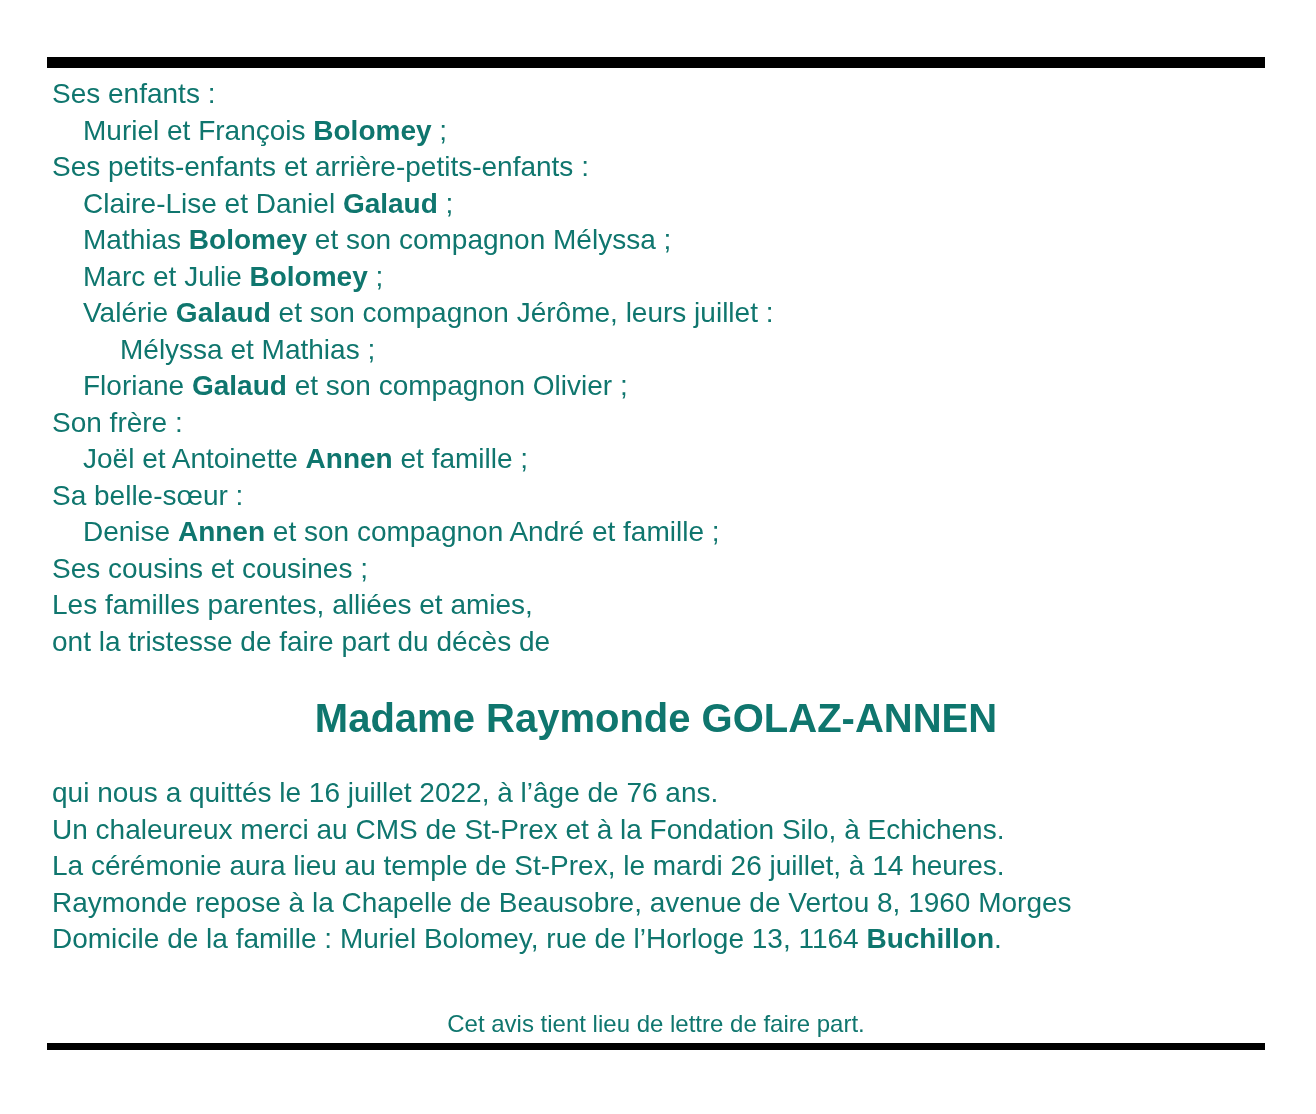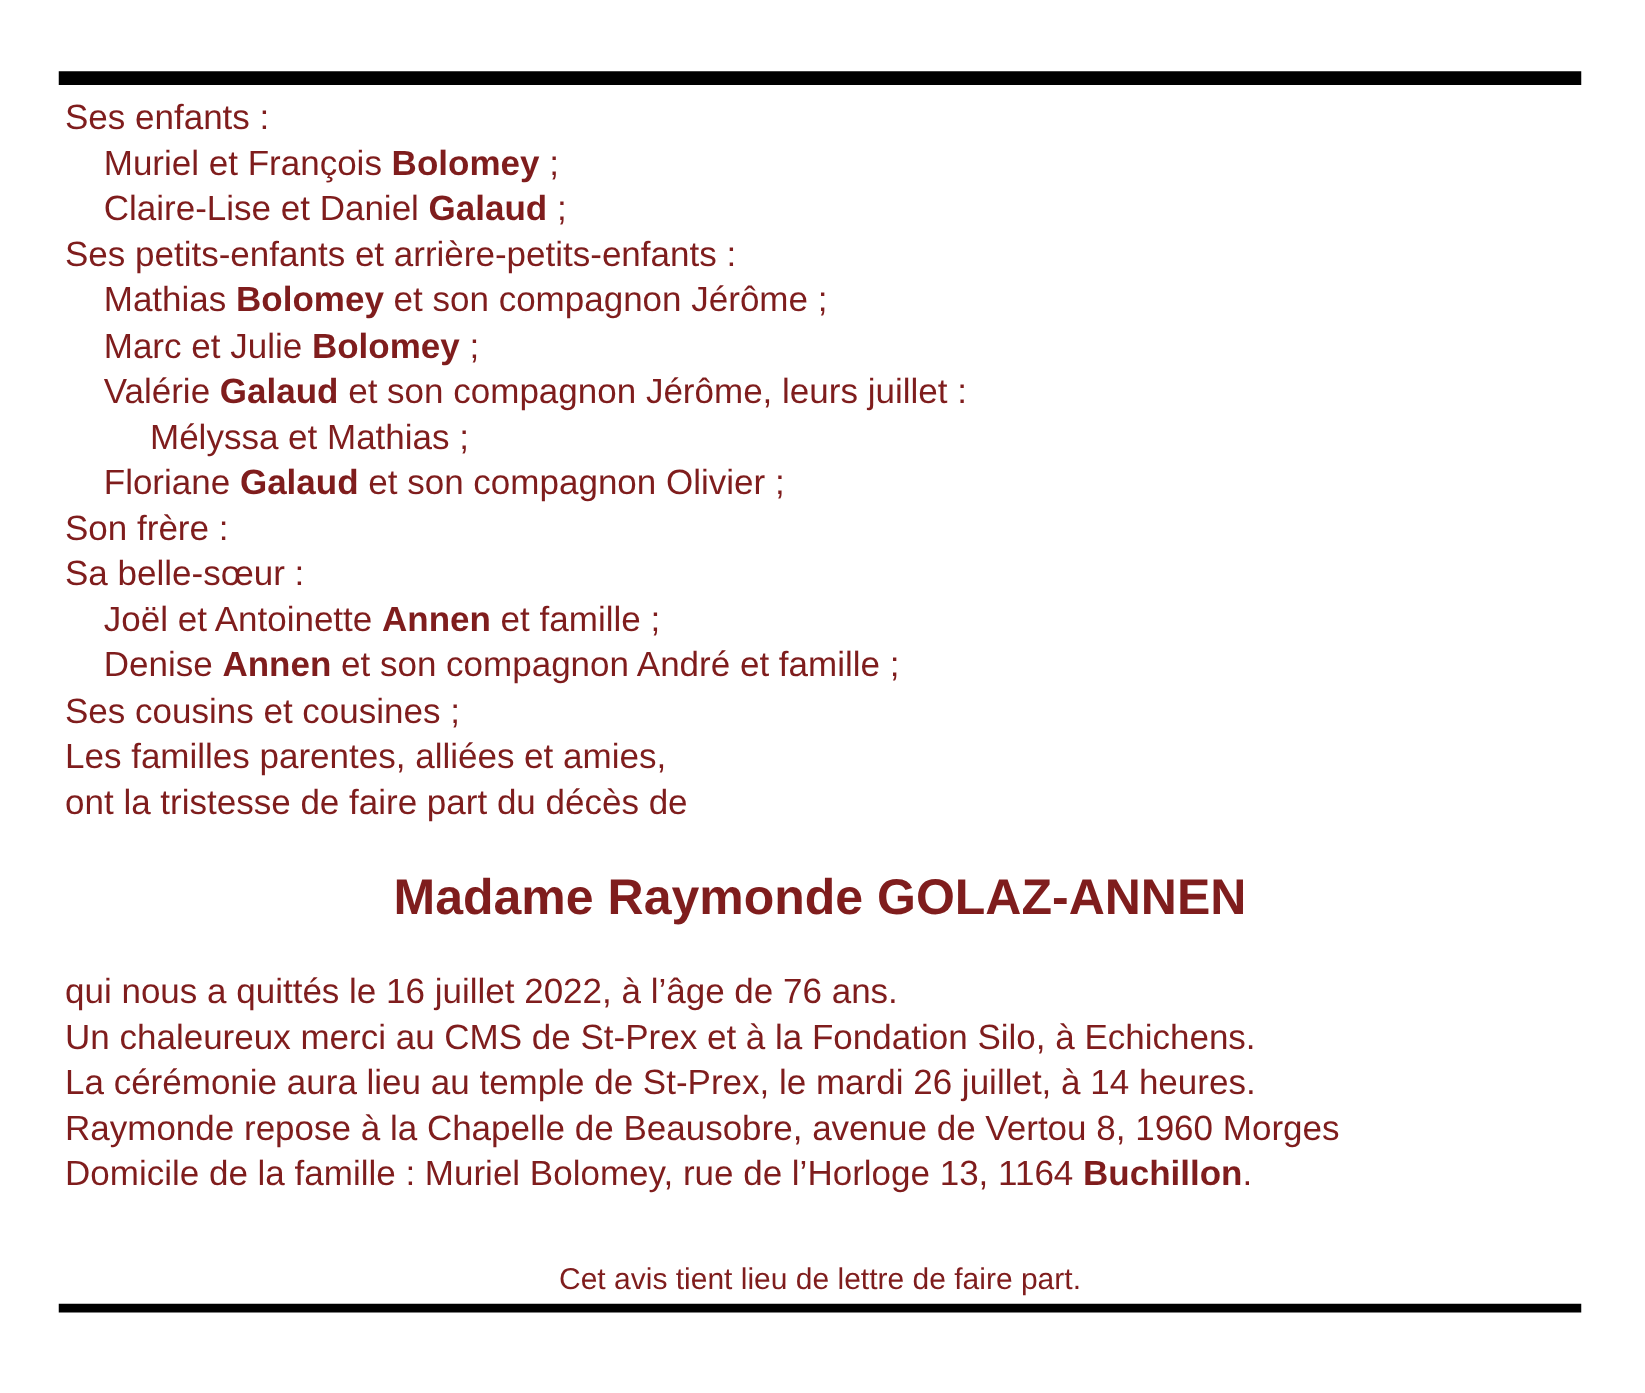--- a/index.html
+++ b/index.html
@@ -2,21 +2,21 @@
 <html><head>
 <meta charset="utf-8">
 <style>
   * { margin: 0; padding: 0; box-sizing: border-box; }
   html, body { background: #ffffff; }
   .page {
     position: relative;
     width: 1316px;
     height: 1114px;
     background: #ffffff;
-    color: #7f1d1d;
+    color: #0f766e;
     font-family: "Liberation Sans", sans-serif;
     overflow: hidden;
   }
   .rule {
     position: absolute;
     left: 47px;
     width: 1218px;
     background: #000000;
   }
   .rule-top { top: 57px; height: 11px; }
@@ -67,30 +67,30 @@
 </head>
 <body>
 
 <div class="page">
 
   <div class="rule rule-top"></div>
 
   <div class="family-block" id="family-list">
       <div class="line indent-0"><span>Ses enfants :</span></div>
       <div class="line indent-1"><span>Muriel et François </span><span class="surname">Bolomey</span><span> ;</span></div>
+      <div class="line indent-0"><span>Ses petits-enfants et arrière-petits-enfants :</span></div>
       <div class="line indent-1"><span>Claire-Lise et Daniel </span><span class="surname">Galaud</span><span> ;</span></div>
-      <div class="line indent-0"><span>Ses petits-enfants et arrière-petits-enfants :</span></div>
-      <div class="line indent-1"><span>Mathias </span><span class="surname">Bolomey</span><span> et son compagnon Jérôme ;</span></div>
+      <div class="line indent-1"><span>Mathias </span><span class="surname">Bolomey</span><span> et son compagnon Mélyssa ;</span></div>
       <div class="line indent-1"><span>Marc et Julie </span><span class="surname">Bolomey</span><span> ;</span></div>
       <div class="line indent-1"><span>Valérie </span><span class="surname">Galaud</span><span> et son compagnon Jérôme, leurs juillet :</span></div>
       <div class="line indent-2"><span>Mélyssa et Mathias ;</span></div>
       <div class="line indent-1"><span>Floriane </span><span class="surname">Galaud</span><span> et son compagnon Olivier ;</span></div>
       <div class="line indent-0"><span>Son frère :</span></div>
+      <div class="line indent-1"><span>Joël et Antoinette </span><span class="surname">Annen</span><span> et famille ;</span></div>
       <div class="line indent-0"><span>Sa belle-sœur :</span></div>
-      <div class="line indent-1"><span>Joël et Antoinette </span><span class="surname">Annen</span><span> et famille ;</span></div>
       <div class="line indent-1"><span>Denise </span><span class="surname">Annen</span><span> et son compagnon André et famille ;</span></div>
       <div class="line indent-0"><span>Ses cousins et cousines ;</span></div>
       <div class="line indent-0"><span>Les familles parentes, alliées et amies,</span></div>
       <div class="line indent-0"><span>ont la tristesse de faire part du décès de</span></div>
     </div>
 
   <div class="deceased-title">Madame Raymonde GOLAZ-ANNEN</div>
 
   <div class="details-block" id="details-list">
       <div class="line indent-0"><span>qui nous a quittés le 16 juillet 2022, à l’âge de 76 ans.</span></div>

